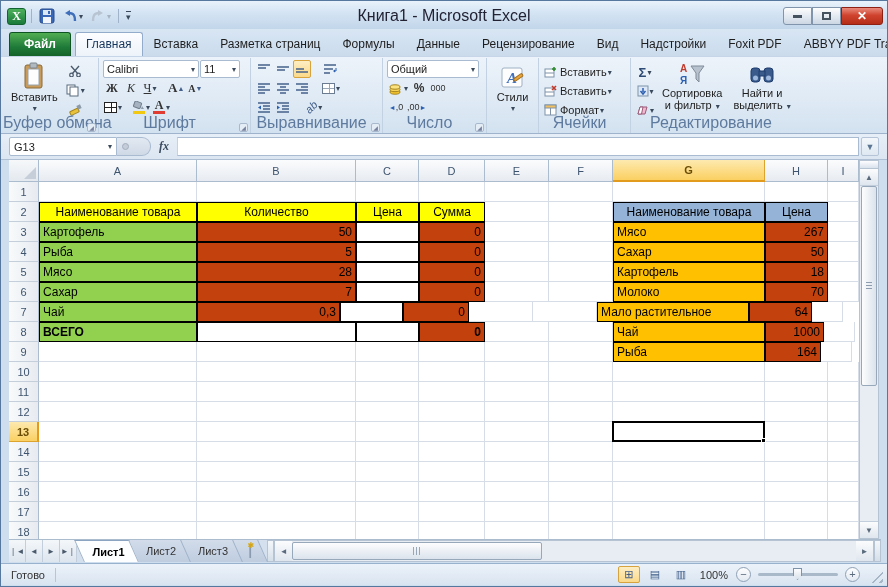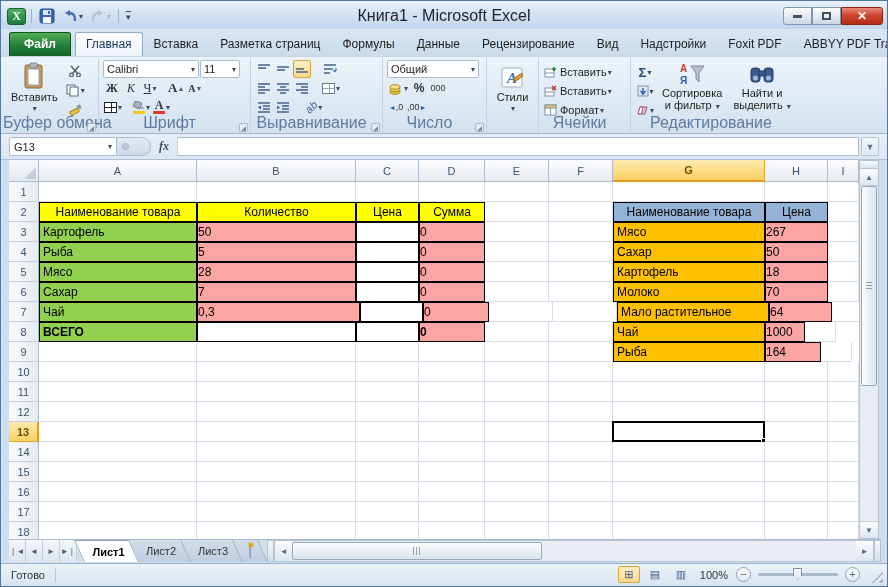--- a/index.html
+++ b/index.html
@@ -103,21 +103,21 @@
   .grow { display:flex; height:20px; }
   .rowh { width:30px; display:flex; align-items:center; justify-content:center; font-size:11px; color:#3e546e;
           background:linear-gradient(to right,#f8fafb,#e7ebf1); border-right:1px solid #aabccd; border-bottom:1px solid #c4cfdb; flex:0 0 auto;}
   .rowh.sel { background:linear-gradient(#fde9af,#fbd062); border-right:2px solid #e39b1e; border-bottom-color:#dca42e; color:#6b4d06; font-weight:bold;}
   .cell { flex:0 0 auto; height:20px; border-right:1px solid #d6dde6; border-bottom:1px solid #d6dde6;
           font-size:12px; line-height:18px; overflow:hidden; white-space:nowrap; color:#000; }
   .cell.hy { background:#FFFF00; border:1px solid #000; text-align:center; }
   .cell.hb { background:#95B3D7; border:1px solid #000; text-align:center; }
   .cell.g  { background:#92D050; border:1px solid #000; padding-left:3px; }
   .cell.o  { background:#FFC000; border:1px solid #000; padding-left:3px; }
-  .cell.n  { background:#fca5a5; border:1px solid #000; padding-right:3px; }
+  .cell.n  { background:#c2410c; border:1px solid #000; text-align:right; padding-right:3px; }
   .cell.w  { background:#fff; border:1px solid #000; }
   .cell.b  { font-weight:bold; }
   .selbox { position:absolute; border:2px solid #000; pointer-events:none; }
   .selbox .handle { position:absolute; right:-3px; bottom:-3px; width:5px; height:5px; background:#000; border:1px solid #fff; }
 
   
   .vscroll { width:20px; display:flex; flex-direction:column; background:#e8edf3; border:1px solid #b5c3d3; }
   .vsplit { height:8px; background:linear-gradient(#fdfdfe,#d9e2ec); border-bottom:1px solid #b5c3d3; }
   .sarrow { height:17px; display:flex; align-items:center; justify-content:center; color:#5a6b7d; font-size:8px;
             background:linear-gradient(#fbfcfd,#dfe6ee); border-bottom:1px solid #c2cedc; }
@@ -653,39 +653,39 @@
             <div class="cell n" style="width: 66px;">0</div>
             <div class="cell" style="width: 64px;"></div>
             <div class="cell" style="width: 64px;"></div>
             <div class="cell o" style="width: 152px;">Молоко</div>
             <div class="cell n" style="width: 63px;">70</div>
             <div class="cell" style="width: 31px;"></div>
           </div>
           <div class="grow">
             <div class="rowh">7</div>
             <div class="cell g" style="width: 158px;">Чай</div>
-            <div class="cell n" style="width: 163px;">0,3</div>
+            <div class="cell n" style="width: 143px;">0,3</div>
             <div class="cell w" style="width: 63px;"></div>
             <div class="cell n" style="width: 66px;">0</div>
             <div class="cell" style="width: 64px;"></div>
             <div class="cell" style="width: 64px;"></div>
             <div class="cell o" style="width: 152px;">Мало растительное</div>
             <div class="cell n" style="width: 63px;">64</div>
             <div class="cell" style="width: 31px;"></div>
           </div>
           <div class="grow">
             <div class="rowh">8</div>
             <div class="cell g b" style="width: 158px;">ВСЕГО</div>
             <div class="cell w" style="width: 159px;"></div>
             <div class="cell w" style="width: 63px;"></div>
             <div class="cell n b" style="width: 66px;">0</div>
             <div class="cell" style="width: 64px;"></div>
             <div class="cell" style="width: 64px;"></div>
             <div class="cell o" style="width: 152px;">Чай</div>
-            <div class="cell n" style="width: 40px;">1000</div>
+            <div class="cell n" style="width: 59px;">1000</div>
             <div class="cell" style="width: 31px;"></div>
           </div>
           <div class="grow">
             <div class="rowh">9</div>
             <div class="cell" style="width: 158px;"></div>
             <div class="cell" style="width: 159px;"></div>
             <div class="cell" style="width: 63px;"></div>
             <div class="cell" style="width: 66px;"></div>
             <div class="cell" style="width: 64px;"></div>
             <div class="cell" style="width: 64px;"></div>

